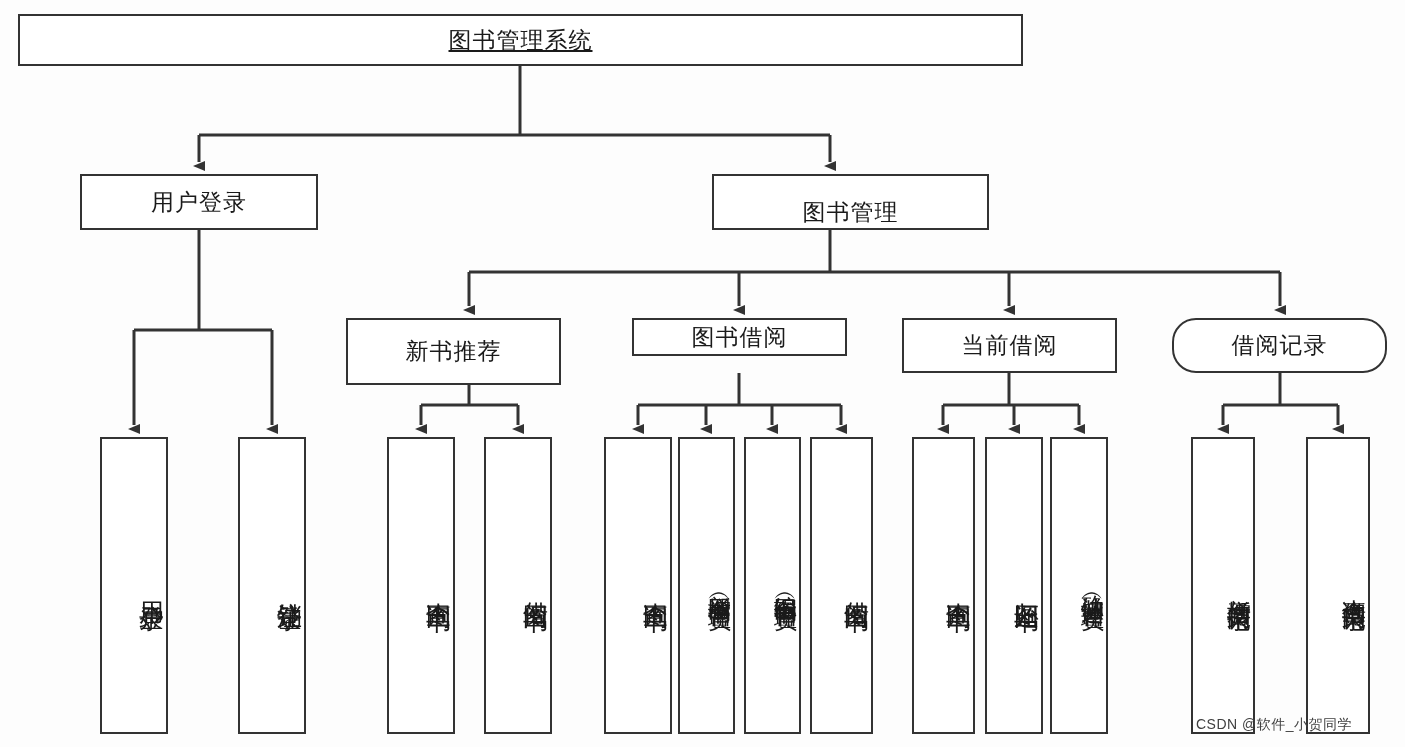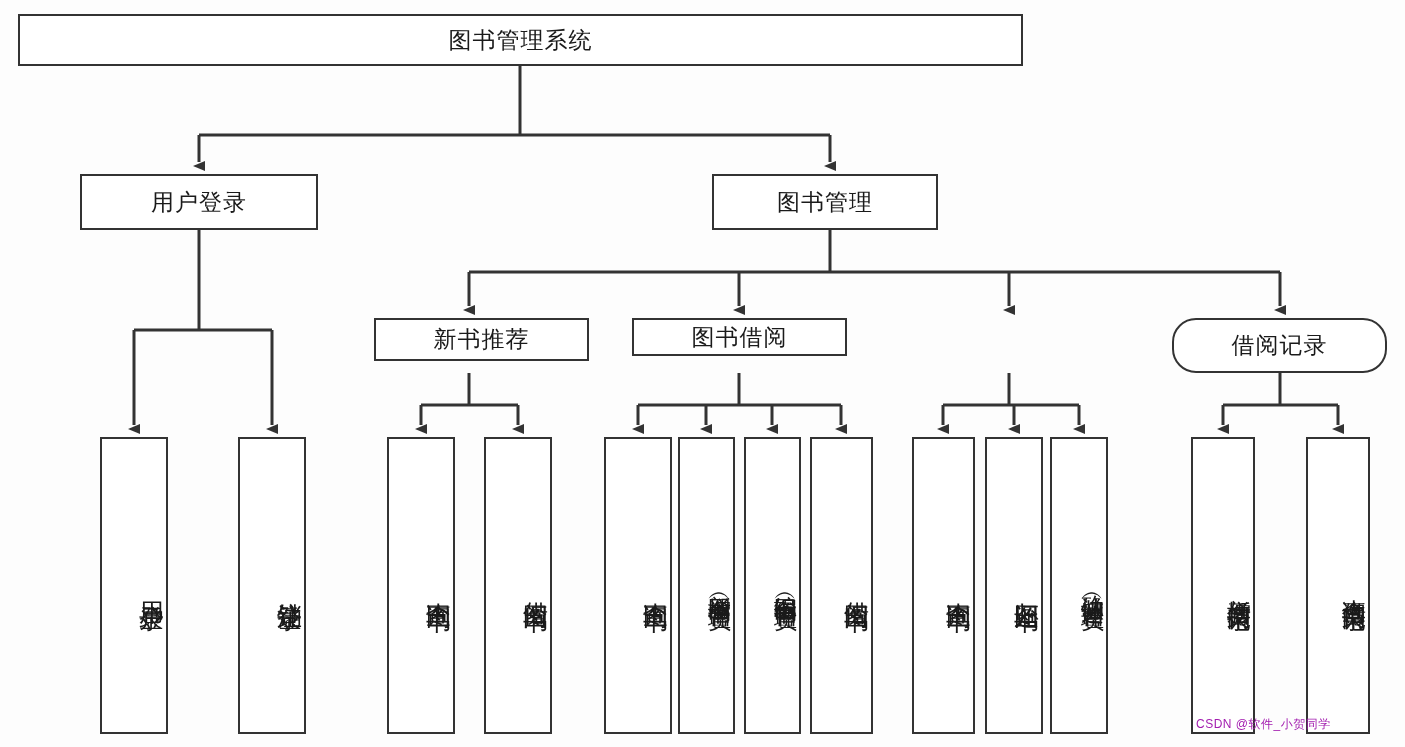--- a/index.html
+++ b/index.html
@@ -49,22 +49,22 @@
     align-items: flex-start;
     justify-content: center;
   }
   .node.vert > span {
     writing-mode: vertical-rl;
     text-orientation: upright;
     max-height: 100%;
   }
   .watermark {
     position: absolute;
-    font-size: 12px;
-    color: #a21caf;
+    font-size: 14px;
+    color: #404040;
     white-space: nowrap;
     letter-spacing: 0.5px;
     text-align: right;
   }
 </style>
 </head>
 <body>
 
 <div id="canvas">
 
@@ -114,36 +114,39 @@
       <path d="M1014,405 L1014,425" marker-end="url(#arrow)"></path>
       <path d="M1079,405 L1079,425" marker-end="url(#arrow)"></path>
 
       <path d="M1280,373 L1280,405"></path>
       <path d="M1223,405 L1338,405"></path>
       <path d="M1223,405 L1223,425" marker-end="url(#arrow)"></path>
       <path d="M1338,405 L1338,425" marker-end="url(#arrow)"></path>
     </g>
   </svg>
 
-  <div class="node horiz" style="left:18px; top:14px; width:1005px; height:52px;">
+  <div class="node horiz" style="left:18px; top:14px; width:1005px; height:52px;text-decoration:underline;">
     <span>图书管理系统</span>
   </div>
 
   <div class="node horiz" style="left:80px; top:174px; width:238px; height:56px;">
     <span>用户登录</span>
   </div>
-  <div class="node horiz" style="left:712px; top:174px; width:226px; height:56px;">
+  <div class="node horiz" style="left:712px; top:174px; width:277px; height:56px;align-items:flex-end;">
     <span>图书管理</span>
   </div>
 
-  <div class="node horiz" style="left:374px; top:318px; width:215px; height:43px;">
+  <div class="node horiz" style="left:346px; top:318px; width:215px; height:67px;">
     <span>新书推荐</span>
   </div>
   <div class="node horiz" style="left:632px; top:318px; width:215px; height:38px;">
     <span>图书借阅</span>
+  </div>
+  <div class="node horiz" style="left:902px; top:318px; width:215px; height:55px;">
+    <span>当前借阅</span>
   </div>
   <div class="node horiz" style="left:1172px; top:318px; width:215px; height:55px;border-radius:24px;">
     <span>借阅记录</span>
   </div>
 
   <div class="node vert" style="left:100px; top:437px; width:68px; height:297px;">
     <span>用户登录</span>
   </div>
   <div class="node vert" style="left:238px; top:437px; width:68px; height:297px;">
     <span>注销登录</span>

